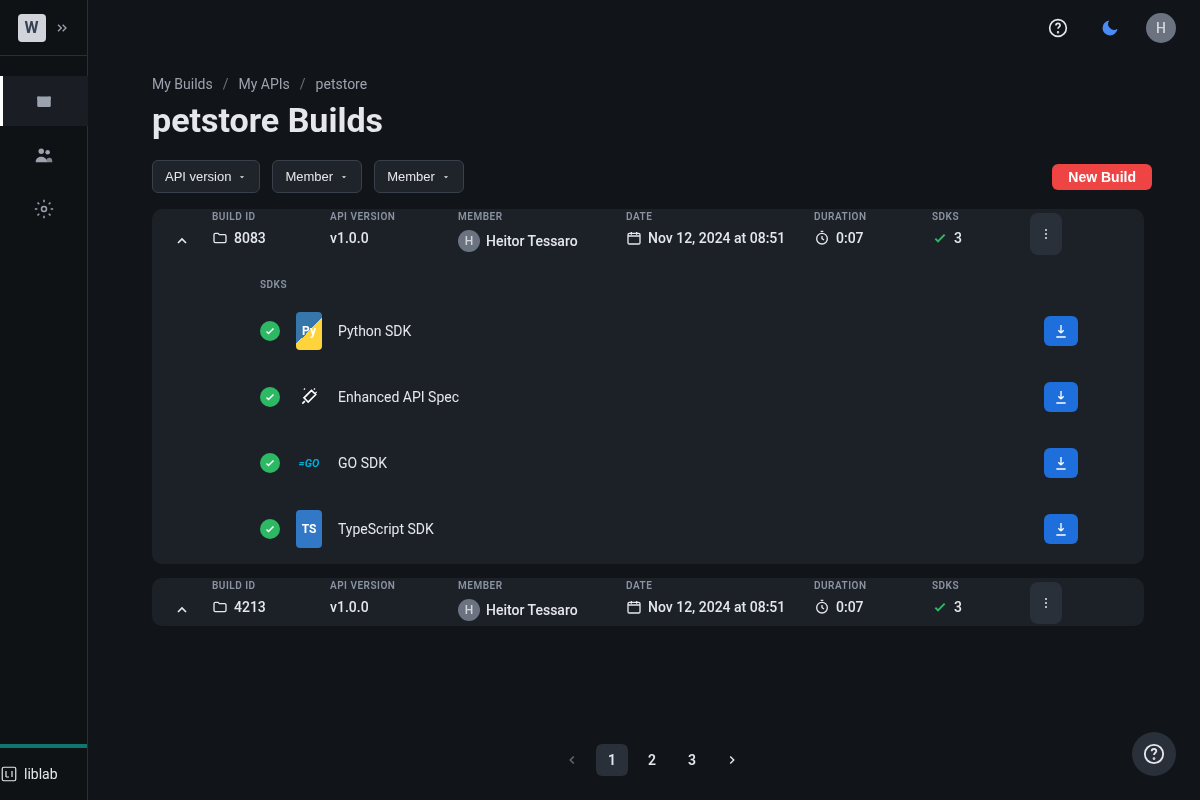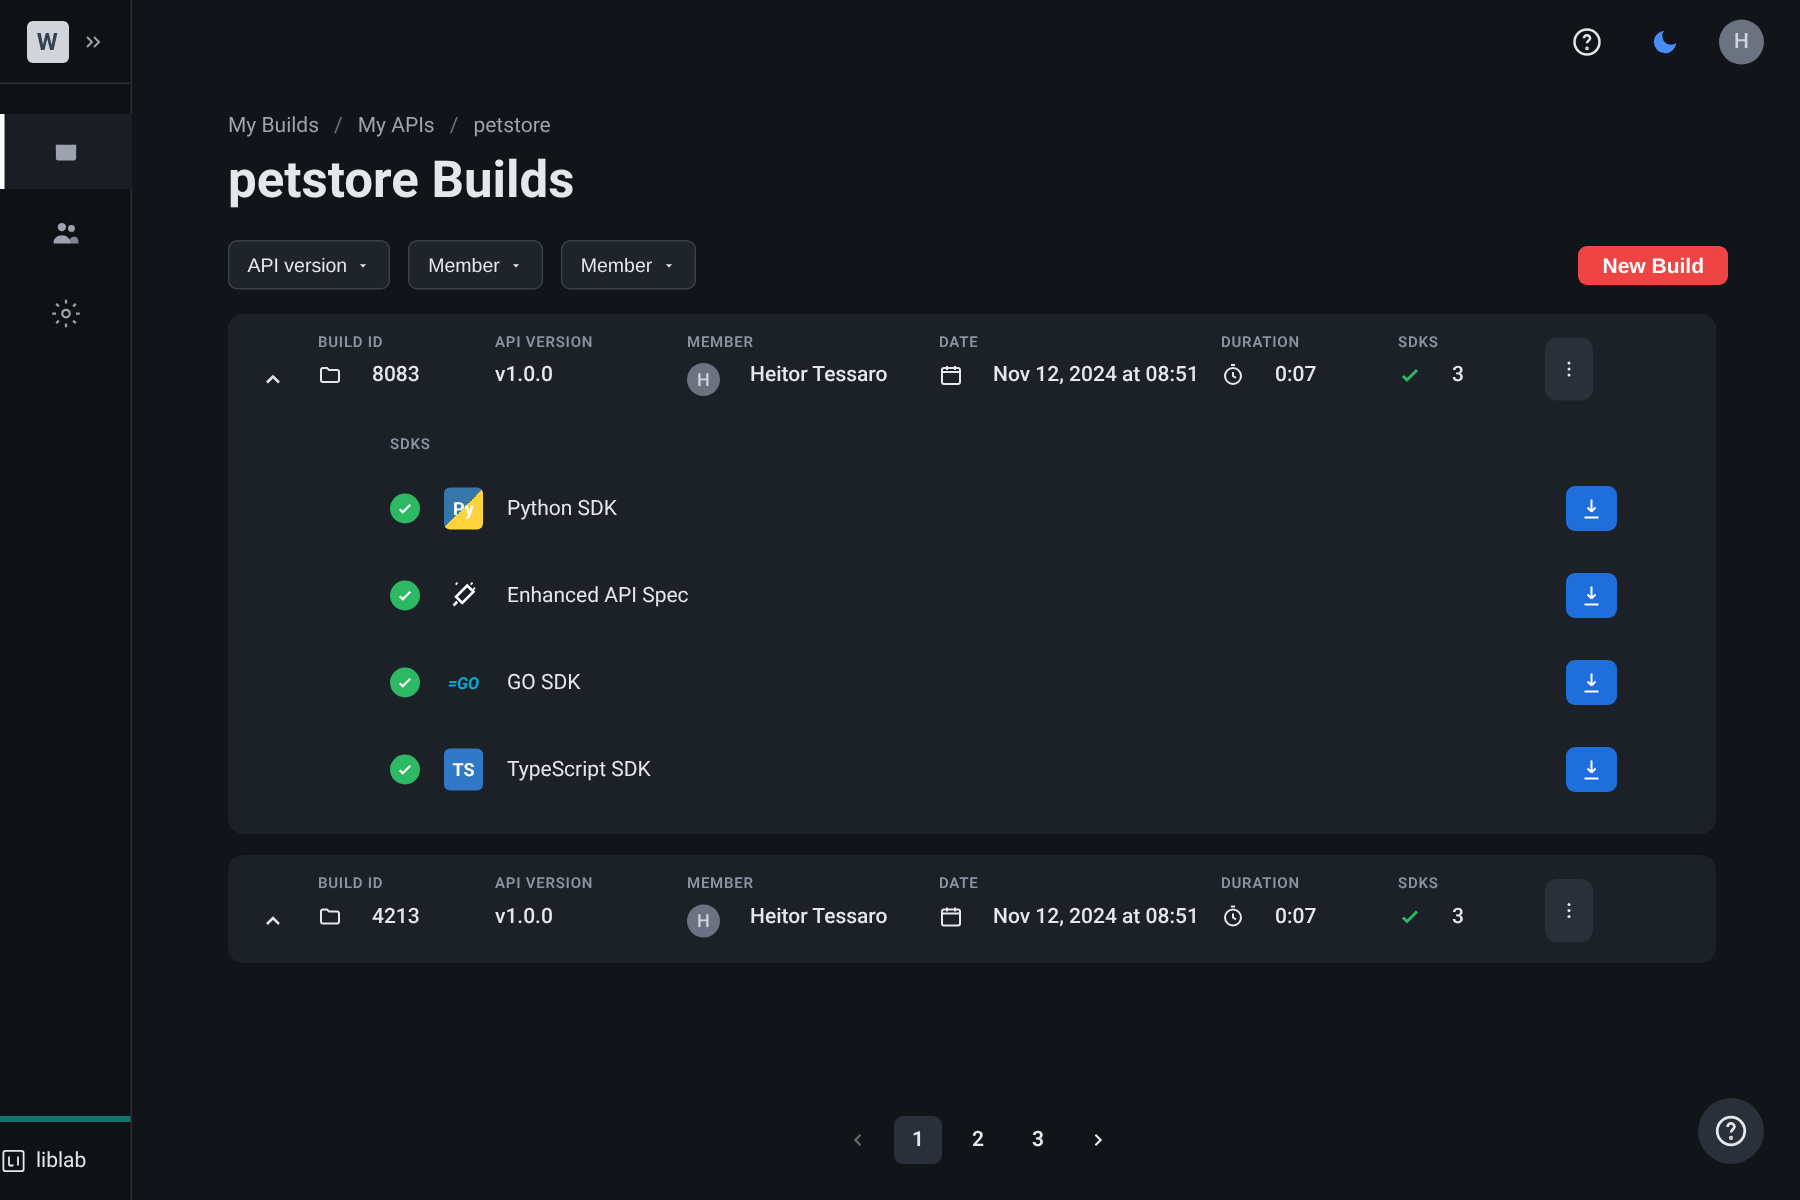--- a/index.html
+++ b/index.html
@@ -158,42 +158,43 @@
   flex: 1;
   overflow-y: auto;
   padding-right: 8px;
 }
 .builds-list::-webkit-scrollbar { width: 8px; }
 .builds-list::-webkit-scrollbar-thumb { background: #4b5563; border-radius: 4px; }
 .build-card {
   background: #1c2128;
   border-radius: 10px;
   margin-bottom: 14px;
-  padding: 14px 16px;
+  padding: 2px 16px;
 }
 .build-header {
   display: grid;
   grid-template-columns: 36px 110px 120px 160px 180px 110px 90px 36px;
   align-items: start;
   gap: 8px;
 }
 .col-label {
   font-size: 10px;
   letter-spacing: 0.5px;
   text-transform: uppercase;
   color: #8b93a1;
   margin-bottom: 8px;
   font-weight: 600;
 }
 .col-val {
   font-size: 14px;
   color: #e5e7eb;
   font-weight: 500;
   display: flex;
-  gap: 20px;
+  align-items: center;
+  gap: 6px;
 }
 .chev-btn {
   width: 28px; height: 28px;
   display: flex; align-items: center; justify-content: center;
   color: #e5e7eb;
   margin-top: 16px;
   cursor: pointer;
 }
 .kebab-btn {
   width: 32px; height: 42px;
@@ -231,21 +232,21 @@
   gap: 16px;
   padding: 14px 0;
 }
 .sdk-status {
   width: 20px; height: 20px;
   border-radius: 50%;
   background: #2db864;
   display: flex; align-items: center; justify-content: center;
 }
 .sdk-icon {
-  width: 26px; height: 28px;
+  width: 26px; height: 38px;
   display: flex; align-items: center; justify-content: center;
   border-radius: 4px;
   font-size: 12px;
   font-weight: 700;
 }
 .sdk-name {
   font-size: 14px;
   font-weight: 400;
 }
 .dl-btn {

